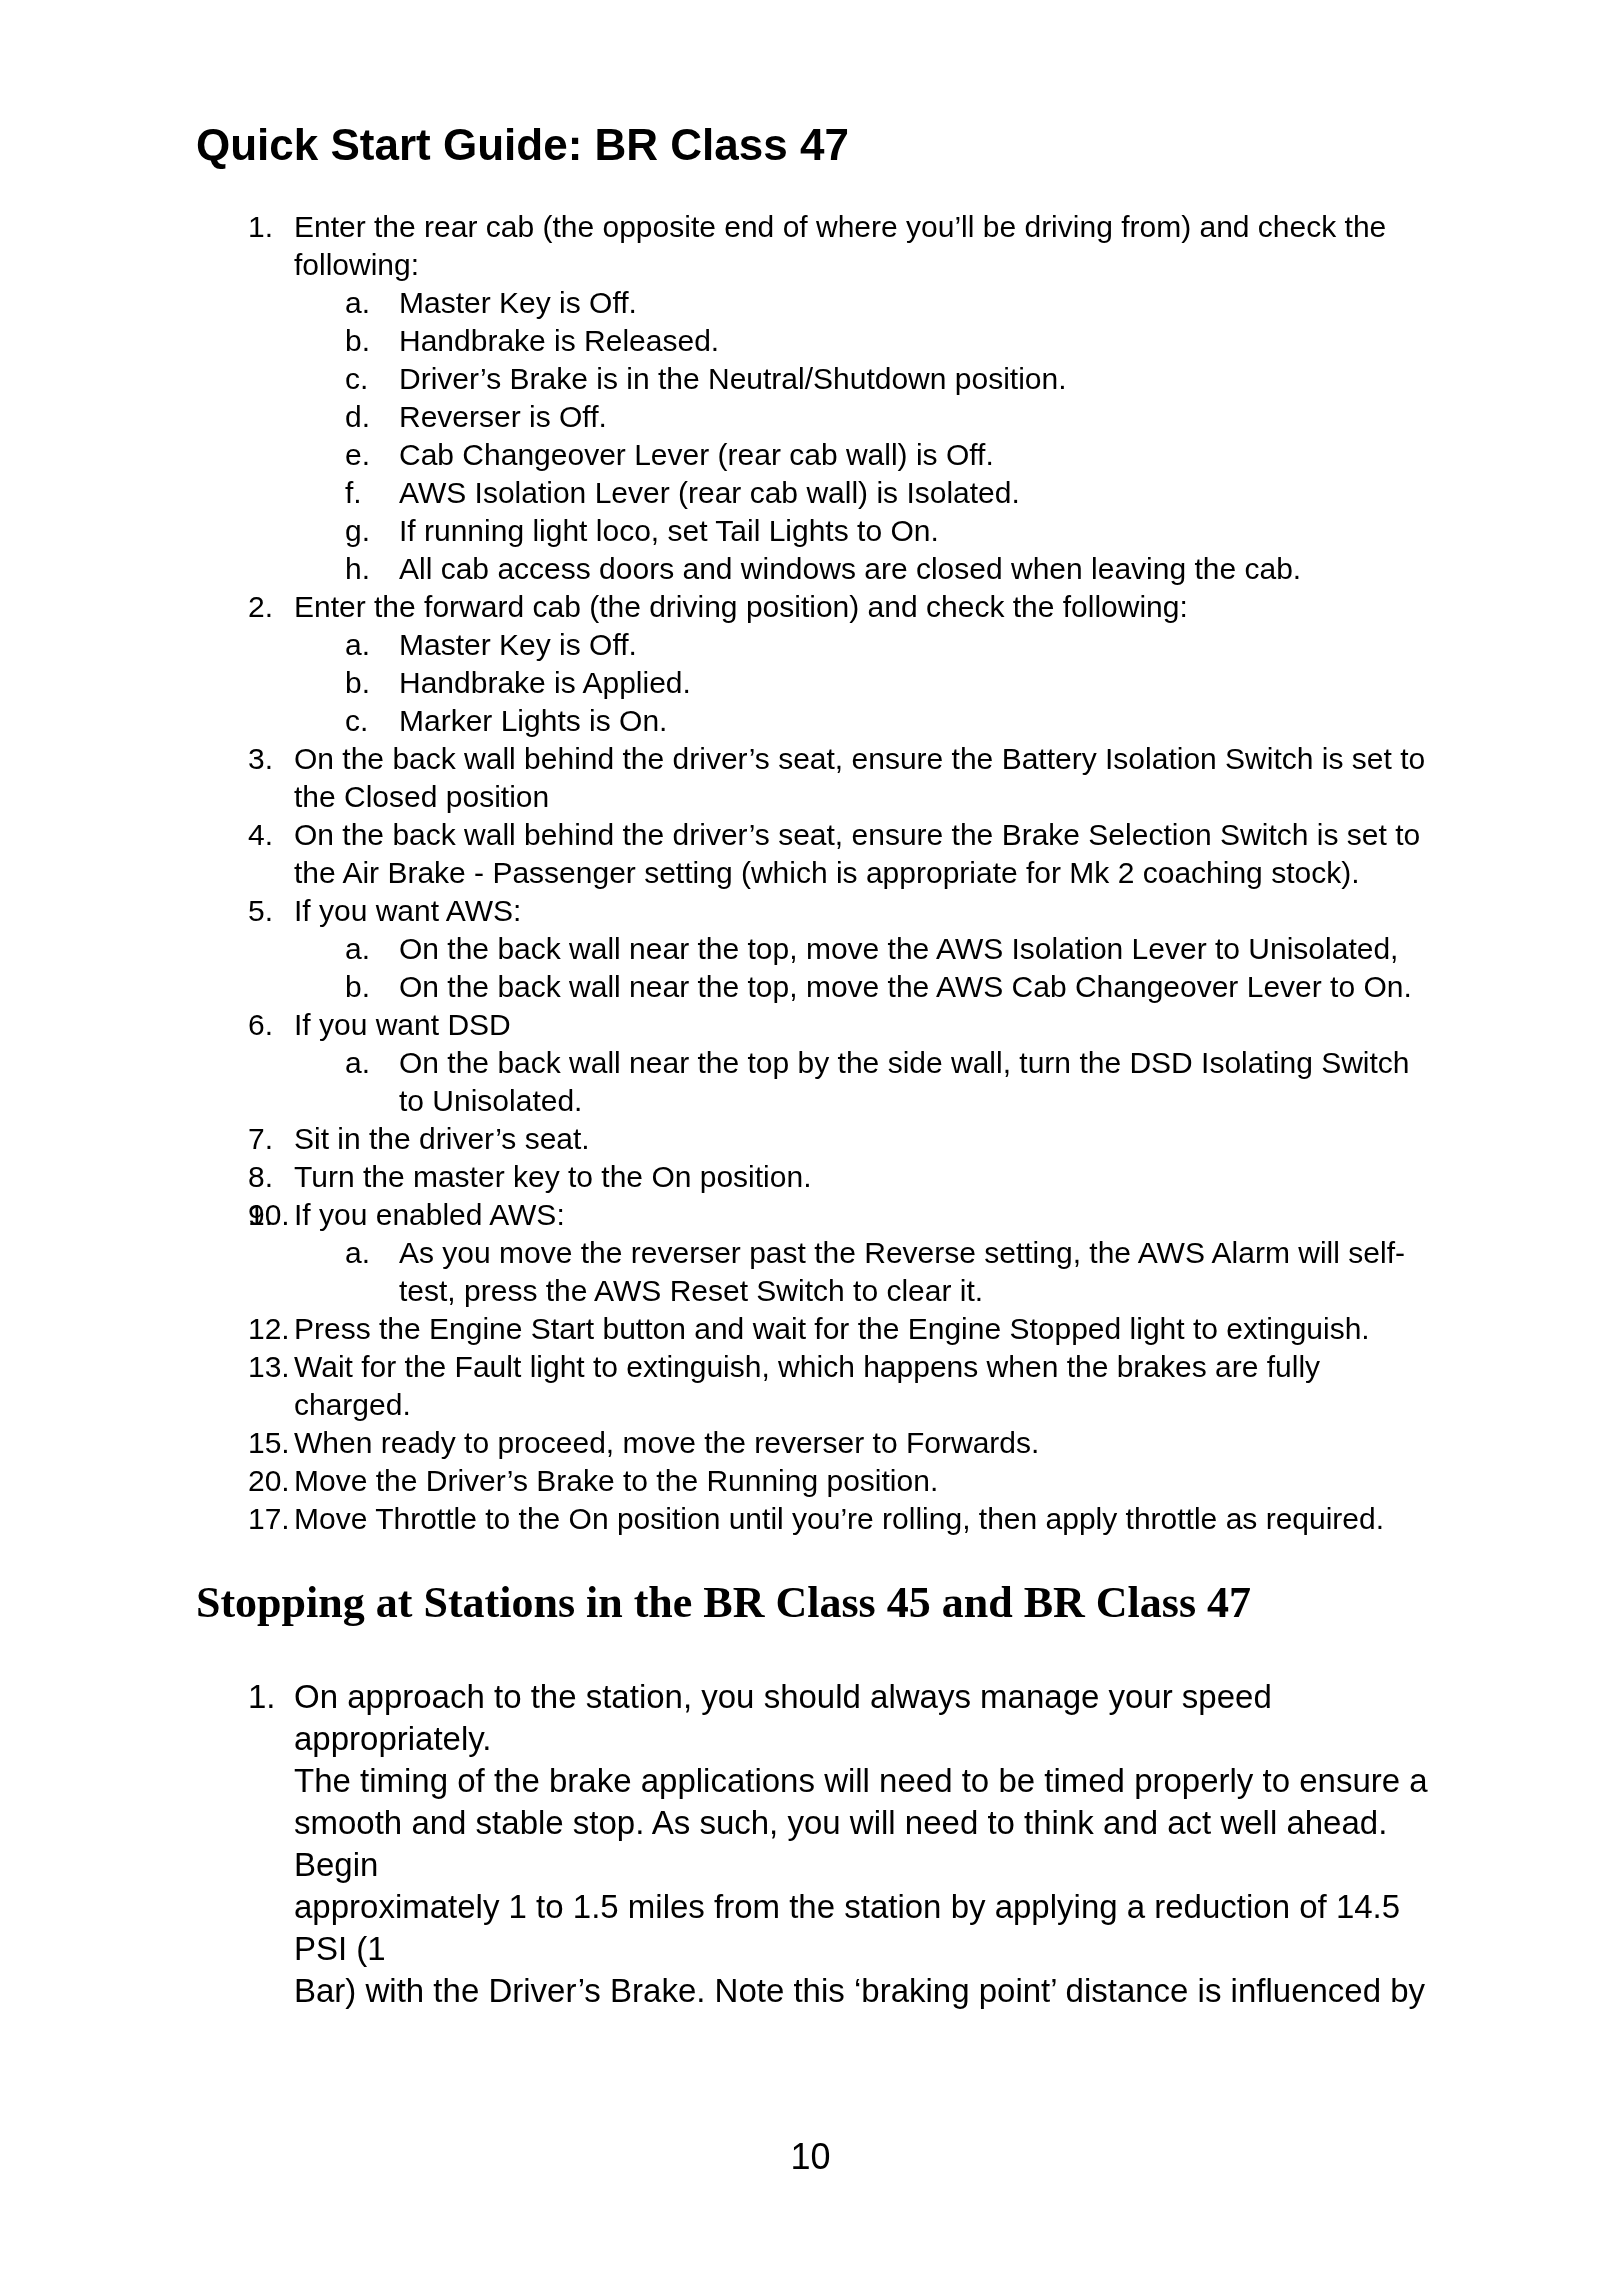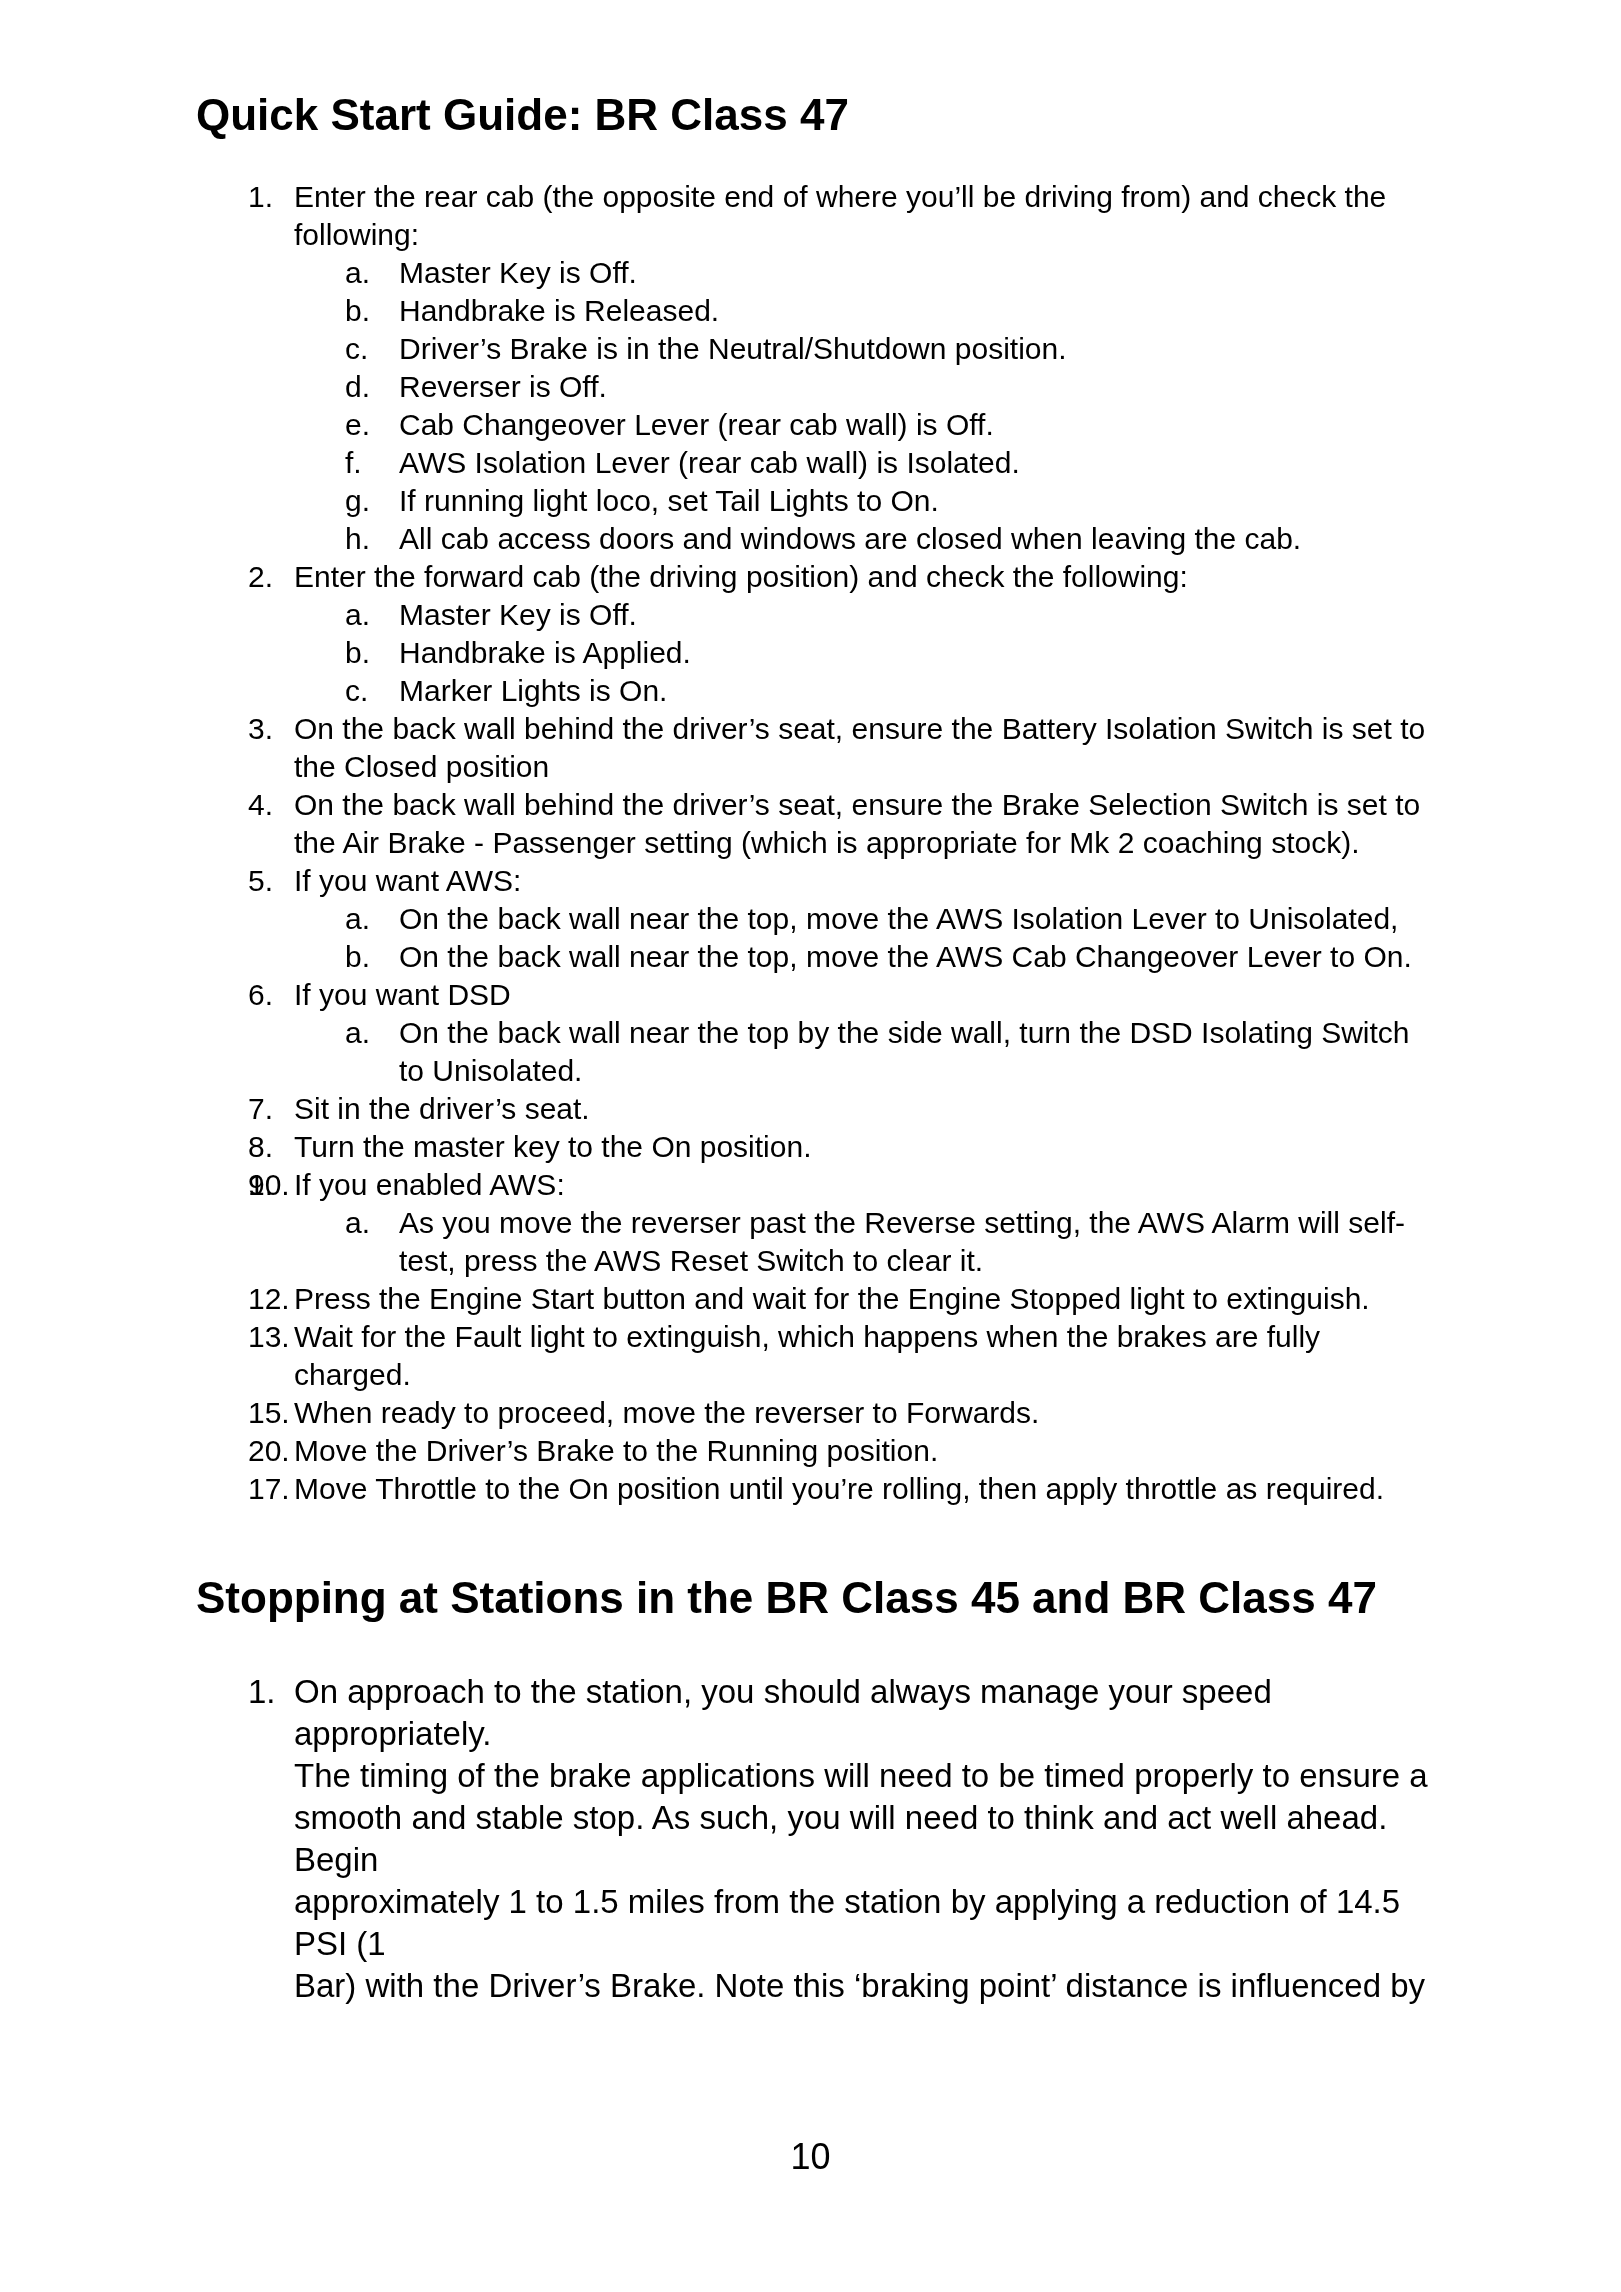--- a/index.html
+++ b/index.html
@@ -4,30 +4,30 @@
 <style>
   html, body { margin: 0; padding: 0; }
   body {
     width: 1621px; height: 2293px;
     background: #ffffff;
     font-family: "Liberation Sans", "DejaVu Sans", sans-serif;
     color: #000000;
     -webkit-font-smoothing: antialiased;
   }
   .page { position: relative; width: 1621px; height: 2293px; overflow: hidden; background: #ffffff; }
-  .content { padding: 90px 184px 0 196px; }
+  .content { padding: 120px 184px 0 196px; }
 
   h1.doc-heading {
     margin: 0;
     font-size: 44px;
     line-height: 50px;
     font-weight: 700;
     white-space: pre-wrap;
   }
-  h1.second { margin-top: 65px; }
+  h1.second { margin-top: 40px; font-family: Liberation Serif, serif; }
 
   ol.lv1 {
     list-style: none;
     margin: 0; padding: 0;
     font-size: 30px;
     line-height: 38px;
   }
   ol.list1 { margin-top: 38px; }
   ol.list2 { margin-top: 48px; font-size: 33px; line-height: 42px; }
 

